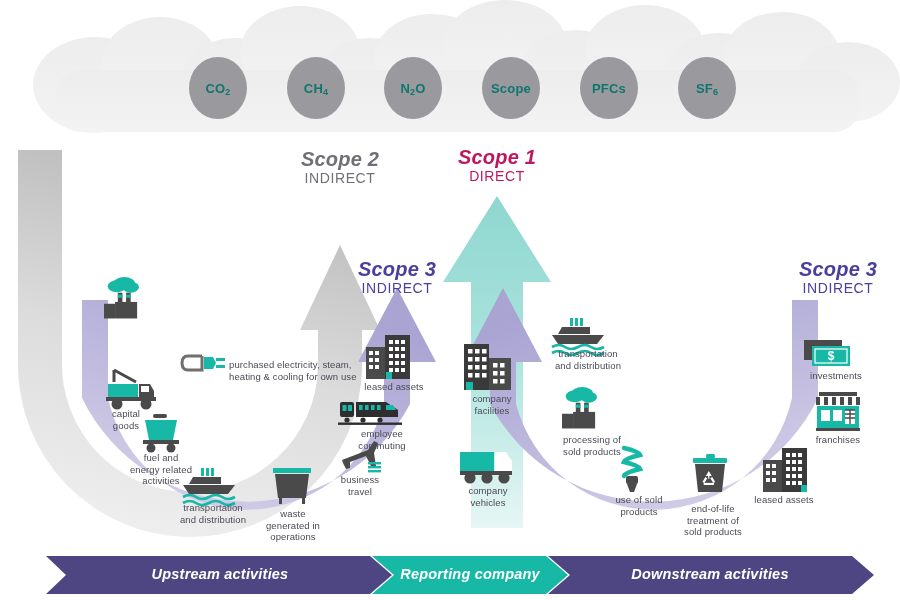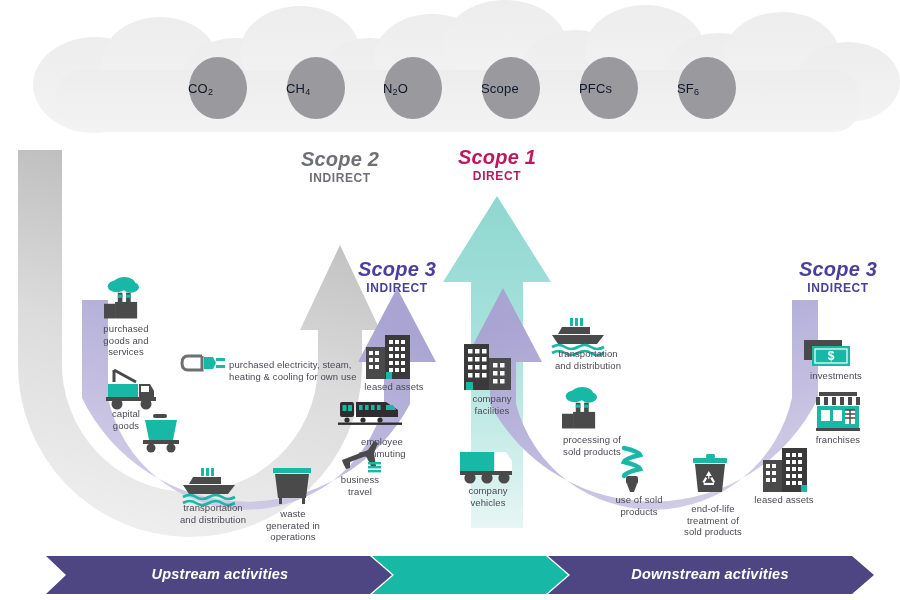--- a/index.html
+++ b/index.html
@@ -16,29 +16,29 @@
     position:absolute;color:#4a4a55;font-size:9.5px;line-height:11.5px;
     text-align:center;letter-spacing:.1px;font-family:"Liberation Sans",sans-serif;
   }
   .lbl.left{text-align:left;}
   .scope-title{position:absolute;text-align:center;}
   .scope-title .big{
     font-style:italic;font-weight:bold;font-size:20px;letter-spacing:.2px;
     display:block;line-height:22px;
   }
   .scope-title .sub{
-    font-weight:bold;font-size:12px;letter-spacing:.6px;display:block;line-height:17px;
+    font-weight:normal;font-size:14px;letter-spacing:.6px;display:block;line-height:17px;
   }
   .s1 .big,.s1 .sub{color:#be185d;}
   .s2 .big,.s2 .sub{color:#6f7075;text-align:center;}
   .s3 .big,.s3 .sub{color:#4a3f9c;}
 
   .gaslbl{
-    position:absolute;color:#0f172a;font-weight:normal;font-size:13px;
-    width:60px;letter-spacing:.2px;
+    position:absolute;color:#0f766e;font-weight:bold;font-size:13px;
+    text-align:center;width:60px;letter-spacing:.2px;
   }
   .gaslbl sub{font-size:9px;vertical-align:baseline;position:relative;top:2px;}
 
   .banner-lbl{
     position:absolute;color:#ffffff;font-weight:bold;font-style:italic;
     font-size:14.5px;text-align:center;letter-spacing:.2px;
   }
 </style>
 </head>
 <body>
@@ -423,37 +423,38 @@
 </div>
 <div class="scope-title s3" style="left:337px;top:258px;width:120px;">
   <span class="big">Scope 3</span>
   <span class="sub">INDIRECT</span>
 </div>
 <div class="scope-title s3" style="left:778px;top:258px;width:120px;">
   <span class="big">Scope 3</span>
   <span class="sub">INDIRECT</span>
 </div>
 
-<div class="lbl" style="left:86px;top:323px;width:80px;">purchased<br>goods and<br>services</div>
 <div class="lbl" style="left:91px;top:408px;width:70px;">capital<br>goods</div>
+<div class="lbl" style="left:113px;top:452px;width:96px;">fuel and<br>energy related<br>activities</div>
 <div class="lbl" style="left:163px;top:502px;width:100px;">transportation<br>and distribution</div>
 <div class="lbl" style="left:253px;top:508px;width:80px;">waste<br>generated in<br>operations</div>
 <div class="lbl" style="left:325px;top:474px;width:70px;">business<br>travel</div>
-<div class="lbl" style="left:340px;top:428px;width:84px;margin-top:8px;">employee<br>commuting</div>
+<div class="lbl" style="left:340px;top:428px;width:84px;">employee<br>commuting</div>
 <div class="lbl" style="left:354px;top:381px;width:80px;">leased assets</div>
 
 <div class="lbl left" style="left:229px;top:359px;width:160px;">purchased electricity, steam,<br>heating &amp; cooling for own use</div>
 
 <div class="lbl" style="left:457px;top:393px;width:70px;">company<br>facilities</div>
 <div class="lbl" style="left:452px;top:485px;width:72px;">company<br>vehicles</div>
 
 <div class="lbl" style="left:538px;top:348px;width:100px;">transportation<br>and distribution</div>
 <div class="lbl" style="left:548px;top:434px;width:88px;">processing of<br>sold products</div>
 <div class="lbl" style="left:600px;top:494px;width:78px;">use of sold<br>products</div>
 <div class="lbl" style="left:672px;top:503px;width:82px;">end-of-life<br>treatment of<br>sold products</div>
 <div class="lbl" style="left:744px;top:494px;width:80px;">leased assets</div>
 <div class="lbl" style="left:802px;top:434px;width:72px;">franchises</div>
 <div class="lbl" style="left:796px;top:370px;width:80px;">investments</div>
 
 <div class="banner-lbl" style="left:110px;top:566px;width:220px;text-align:center;">Upstream activities</div>
+<div class="banner-lbl" style="left:380px;top:566px;width:180px;">Reporting company</div>
 <div class="banner-lbl" style="left:600px;top:566px;width:220px;">Downstream activities</div>
 
 </div>
 
 </body></html>

